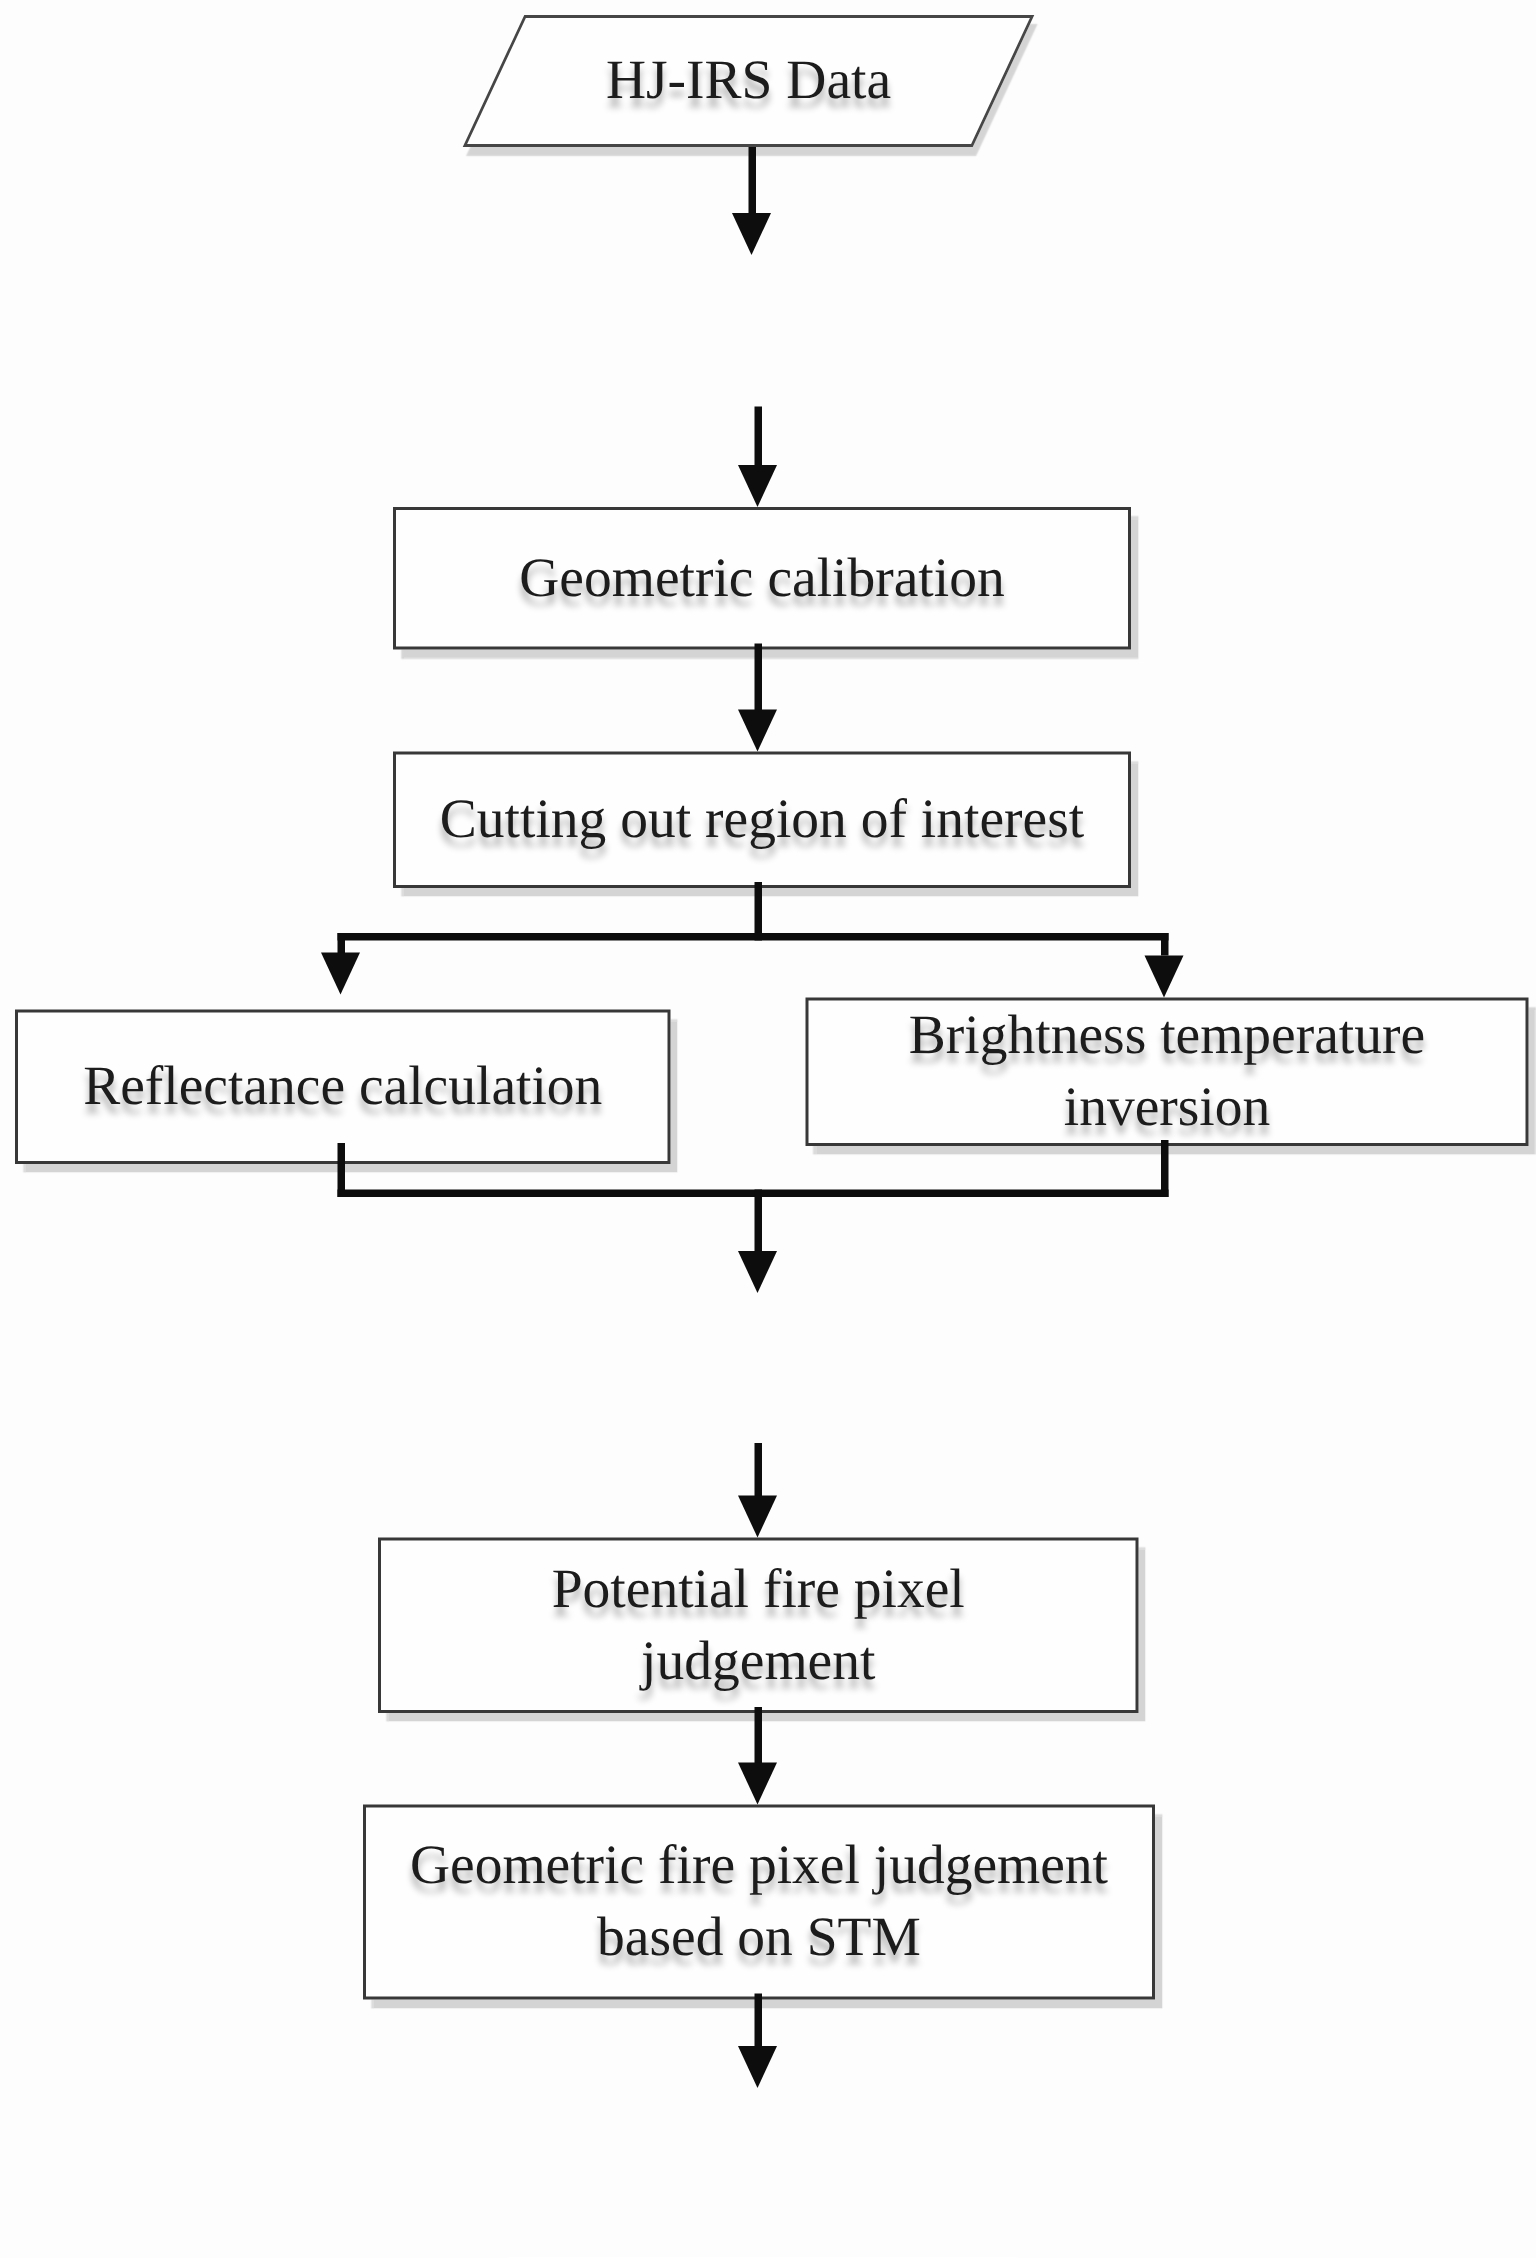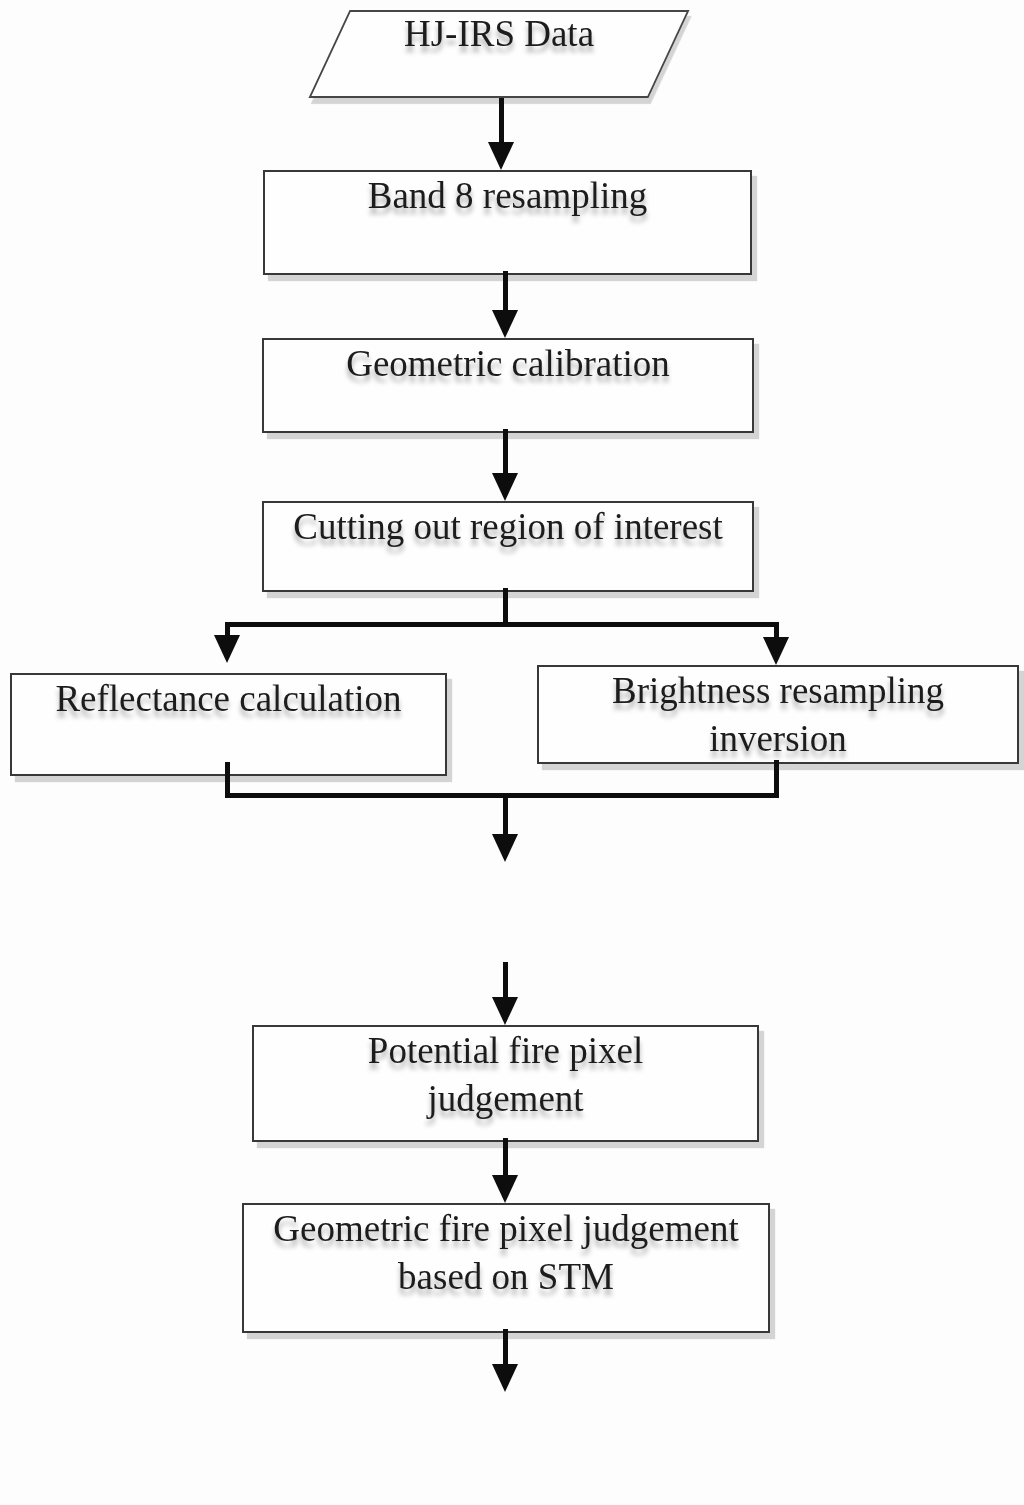--- a/index.html
+++ b/index.html
@@ -12,20 +12,21 @@
     width: 1024px;
     height: 1505px;
     background: #fdfdfd;
     overflow: hidden;
     font-family: "Liberation Serif", "DejaVu Serif", serif;
     color: #1c1c1c;
   }
   .node {
     position: absolute;
     display: flex;
+    align-items: center;
     justify-content: center;
   }
   .node.rect {
     background: #fefefe;
     border: 2px solid #383838;
     box-shadow: 5px 6px 1px rgba(0,0,0,0.16);
   }
   .para-shape {
     position: absolute;
     top: 0;
@@ -66,38 +67,35 @@
 </head>
 <body>
 
 <div id="canvas">
 
   <div class="node para" style="left:307px;top:10px;width:384px;height:88px">
     <div class="para-shape" style="left:22px;right:22px;transform:skewX(-25deg)"></div>
     <div class="label">HJ-IRS Data</div>
   </div>
 
-  <div class="node rect" style="left:263px;top:170px;width:485px;height:101px">
-    <div class="label">Band 8 resampling</div>
-  </div>
 
   <div class="node rect" style="left:262px;top:338px;width:488px;height:91px">
     <div class="label">Geometric calibration</div>
   </div>
 
   <div class="node rect" style="left:262px;top:501px;width:488px;height:87px">
     <div class="label">Cutting out region of interest</div>
   </div>
 
   <div class="node rect" style="left:10px;top:673px;width:433px;height:99px">
     <div class="label">Reflectance calculation</div>
   </div>
 
   <div class="node rect" style="left:537px;top:665px;width:478px;height:95px">
-    <div class="label">Brightness resampling
+    <div class="label">Brightness temperature
 inversion</div>
   </div>
 
 
   <div class="node rect" style="left:252px;top:1025px;width:503px;height:113px">
     <div class="label">Potential fire pixel
 judgement</div>
   </div>
 
   <div class="node rect" style="left:242px;top:1203px;width:524px;height:126px">

